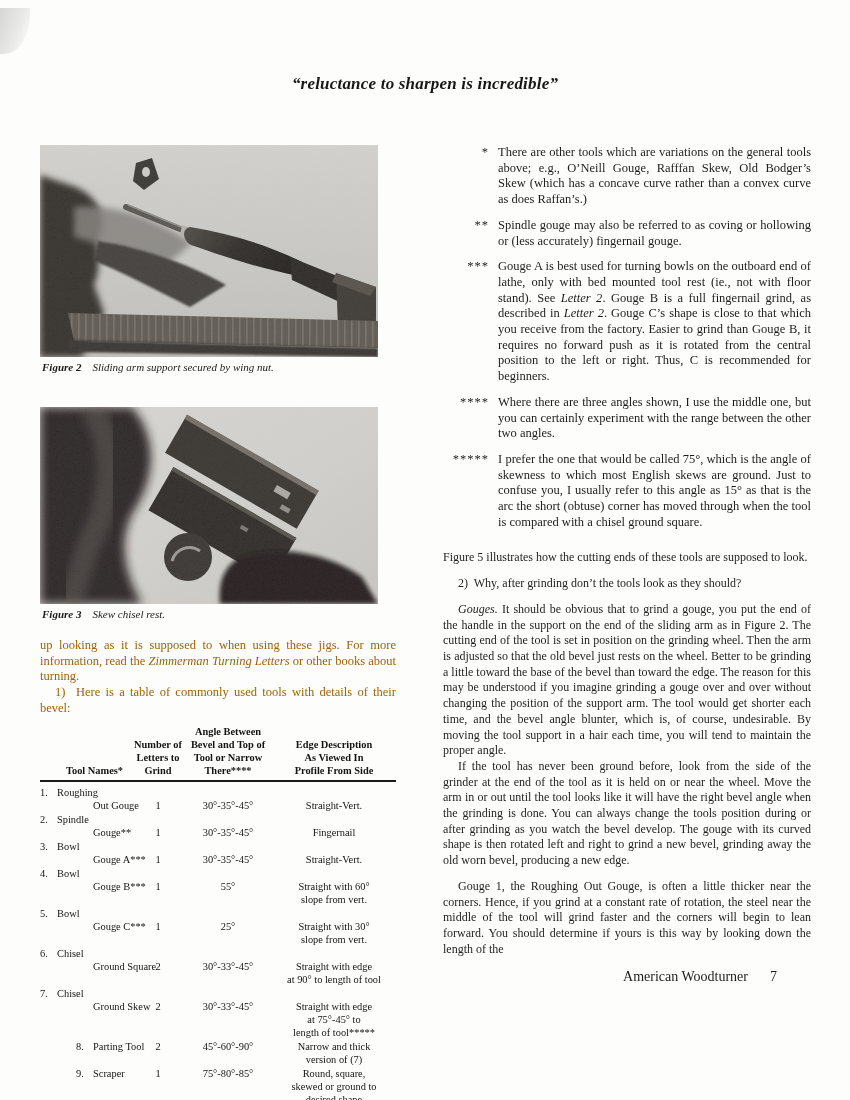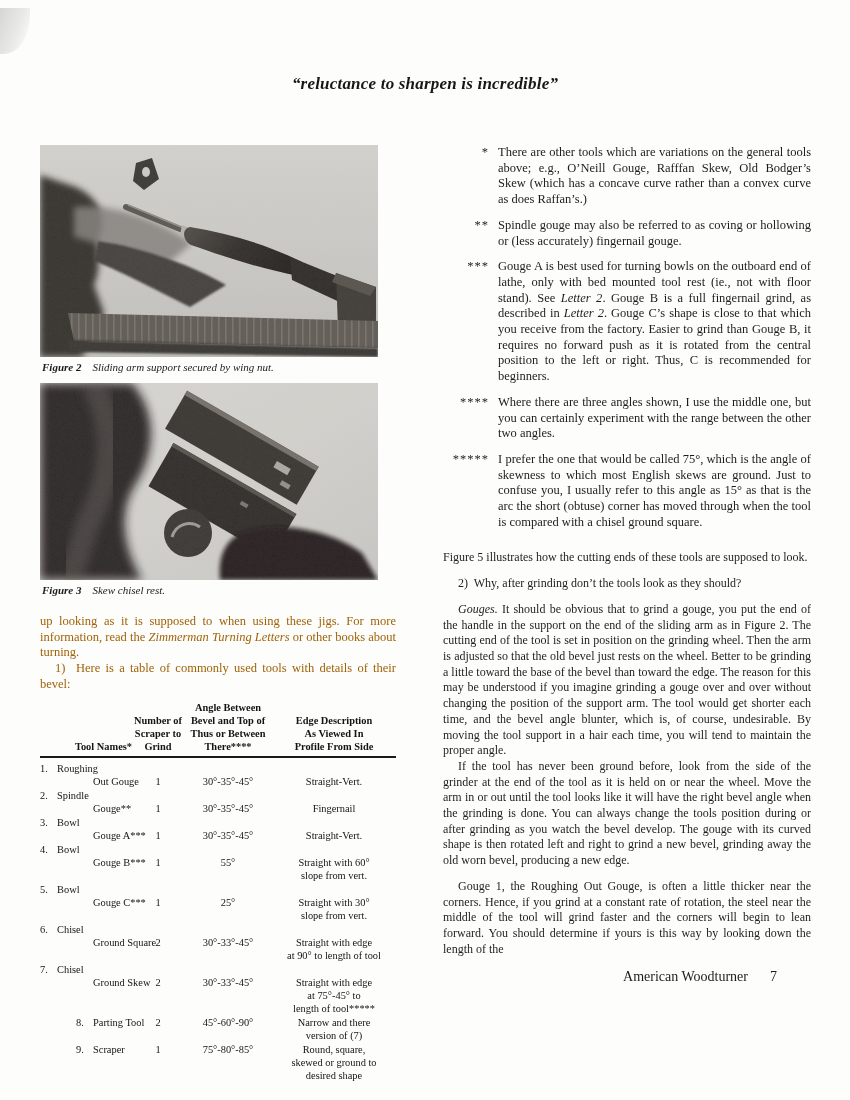--- a/index.html
+++ b/index.html
@@ -17,38 +17,38 @@
     font-size:17px;font-weight:bold;font-style:italic;letter-spacing:.2px;color:#171717;
   }
   .cols{position:absolute;top:145px;left:40px;display:flex;gap:47px;}
   .col-left{width:356px;}
   .col-right{width:368px;display:flex;flex-direction:column;}
   figure{margin:0;}
   .photo{width:338px;background:#c9c7c3;line-height:0;}
   .photo svg{display:block;}
   figcaption{margin:3px 0 0 2px;font-size:11px;font-style:italic;color:#1b1b1b;line-height:15px;}
   .figlabel{font-weight:bold;margin-right:11px;}
-  .fig-gap{margin-top:8px;}
+  .fig-gap{margin-top:32px;}
   .bodytext{margin-top:16px;font-size:12.5px;line-height:15.7px;text-align:justify;color:#a16207;}
   .para{margin:0;}
   .para.gap{margin-top:10px;}
   .para.indent{text-indent:15px;}
   .it{font-style:italic;}
   
   .note{display:flex;font-size:12.5px;line-height:15.7px;color:#1c1c1c;}
   .note + .note{margin-top:10px;}
   .stars{flex:none;width:46px;text-align:right;padding-right:9px;letter-spacing:1px;}
   .ntext{flex:1;text-align:justify;}
   .rc-paras{margin-top:10px;font-size:12px;line-height:15.7px;text-align:justify;}
   
   .tool-table{margin-top:8px;font-size:10.4px;line-height:13px;color:#141414;}
   .thead{display:grid;grid-template-columns:92px 52px 88px 1fr;align-items:end;
          font-weight:bold;border-bottom:2px solid #1a1a1a;padding-bottom:3px;}
   .thead .hc{text-align:center;}
-  .thead .hc1{text-align:right;padding-left:17px;}
+  .thead .hc1{text-align:center;padding-left:17px;}
   .hline{white-space:nowrap;}
   .tbody{padding-top:3px;}
   .trow{margin-top:1px;}
   .tpre{display:flex;}
   .num{flex:none;width:17px;}
   .tgrid{display:grid;grid-template-columns:92px 52px 88px 1fr;align-items:start;}
   .c1{padding-left:17px;white-space:nowrap;margin-left:36px;}
   .c1 .num{display:inline-block;width:17px;margin-left:-17px;}
   .c2,.c3,.c4{text-align:center;}
   .c4 div,.c3,.c2{white-space:nowrap;}
@@ -166,27 +166,27 @@
           <div class="para indent"><span>1)&nbsp; Here is a table of commonly used tools with details of their bevel:</span></div>
         </div>
 
       <div class="tool-table" id="tool-table">
           <div class="thead">
             <div class="hc hc1">
               <div class="hline">Tool Names*</div>
             </div>
             <div class="hc">
               <div class="hline">Number of</div>
-              <div class="hline">Scraper to</div>
+              <div class="hline">Letters to</div>
               <div class="hline">Grind</div>
             </div>
             <div class="hc">
               <div class="hline">Angle Between</div>
               <div class="hline">Bevel and Top of</div>
-              <div class="hline">Thus or Between</div>
+              <div class="hline">Tool or Narrow</div>
               <div class="hline">There****</div>
             </div>
             <div class="hc">
               <div class="hline">Edge Description</div>
               <div class="hline">As Viewed In</div>
               <div class="hline">Profile From Side</div>
             </div>
           </div>
           <div class="tbody">
             <div class="trow">
@@ -291,21 +291,21 @@
                   <div>length of tool*****</div>
                 </div>
               </div>
             </div>
             <div class="trow">
               <div class="tgrid">
                 <div class="c1"><span class="num">8.</span><span>Parting Tool</span></div>
                 <div class="c2">2</div>
                 <div class="c3">45°-60°-90°</div>
                 <div class="c4">
-                  <div>Narrow and there</div>
+                  <div>Narrow and thick</div>
                   <div>version of (7)</div>
                 </div>
               </div>
             </div>
             <div class="trow">
               <div class="tgrid">
                 <div class="c1"><span class="num">9.</span><span>Scraper</span></div>
                 <div class="c2">1</div>
                 <div class="c3">75°-80°-85°</div>
                 <div class="c4">

